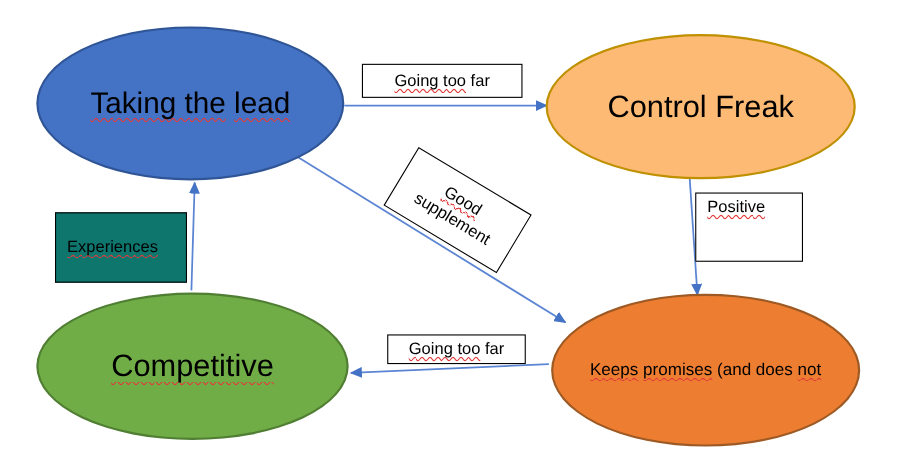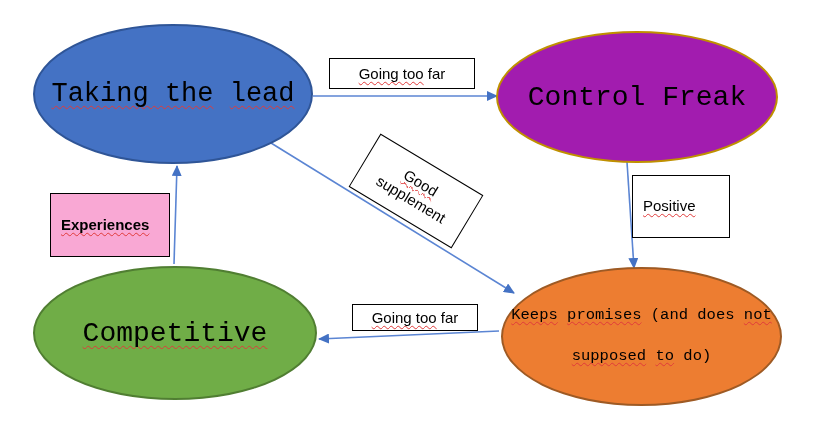--- a/index.html
+++ b/index.html
@@ -29,21 +29,20 @@
   }
   .node {
     position: absolute;
     border-radius: 50%;
     border: 2.5px solid #333;
     display: flex;
     flex-direction: column;
     align-items: center;
     justify-content: center;
     text-align: center;
-    font-family: Liberation Mono, monospace;
   }
   .tline { white-space: pre; }
   .wavy {
     text-decoration: underline;
     text-decoration-style: wavy;
     text-decoration-color: var(--squiggle, #e03a3a);
     text-decoration-thickness: 1px;
     text-underline-offset: 0.16em;
     text-decoration-skip-ink: none;
   }
@@ -84,47 +83,46 @@
     <line class="arrow-line" x1="271" y1="143" x2="514" y2="293" marker-end="url(#ah)" style="stroke: rgb(91, 133, 211);"></line>
     <line class="arrow-line" x1="627" y1="162" x2="634" y2="268" marker-end="url(#ah)" style="stroke: rgb(91, 133, 211);"></line>
     <line class="arrow-line" x1="499" y1="331" x2="319" y2="339" marker-end="url(#ah)" style="stroke: rgb(91, 133, 211);"></line>
     <line class="arrow-line" x1="174" y1="264" x2="177" y2="166" marker-end="url(#ah)" style="stroke: rgb(91, 133, 211);"></line>
   </svg>
 
   <div class="node" id="node-taking-lead" style="background-color: rgb(68, 114, 196); border-color: rgb(47, 85, 151);">
       <div class="tline"><span class="wavy">Taking the</span><span> </span><span class="wavy">lead</span></div>
     </div>
 
-  <div class="node" id="node-control-freak" style="background-color: #a21caf; border-color: rgb(191, 144, 0);">
+  <div class="node" id="node-control-freak" style="background-color: #fdba74; border-color: rgb(191, 144, 0);">
       <div class="tline"><span>Control Freak</span></div>
     </div>
 
   <div class="node" id="node-competitive" style="background-color: rgb(112, 173, 71); border-color: rgb(80, 126, 50);">
       <div class="tline"><span class="wavy">Competitive</span></div>
     </div>
 
   <div class="node" id="node-keeps-promises" style="background-color: rgb(237, 125, 49); border-color: rgb(158, 90, 36); gap: 13px;">
       <div class="tline"><span class="wavy">Keeps</span><span> </span><span class="wavy">promises</span><span> (and does </span><span class="wavy">not</span></div>
-      <div class="tline"><span class="wavy">supposed</span><span> </span><span class="wavy">to</span><span> do)</span></div>
     </div>
 
   <div class="lbl center" id="lbl-gtf-top" style="background-color: rgb(255, 255, 255);">
       <div class="tline"><span class="wavy">Going too</span><span> far</span></div>
     </div>
 
   <div class="lbl center" id="lbl-good-supplement" style="background-color: rgb(255, 255, 255);">
       <div class="tline"><span class="wavy">Good</span></div>
       <div class="tline"><span>supplement</span></div>
     </div>
 
-  <div class="lbl left" id="lbl-positive" style="background-color: rgb(255, 255, 255);">
+  <div class="lbl left" id="lbl-positive" style="background-color: rgb(255, 255, 255); justify-content: space-between;">
       <div class="tline"><span class="wavy">Positive</span></div>
     </div>
 
   <div class="lbl center" id="lbl-gtf-bottom" style="background-color: rgb(255, 255, 255);">
       <div class="tline"><span class="wavy">Going too</span><span> far</span></div>
     </div>
 
-  <div class="lbl left" id="lbl-experiences" style="background-color: #f9a8d4; font-weight: bold;">
+  <div class="lbl left" id="lbl-experiences" style="background-color: #0f766e;">
       <div class="tline"><span class="wavy">Experiences</span></div>
     </div>
 
 </div>
 
 </body></html>

